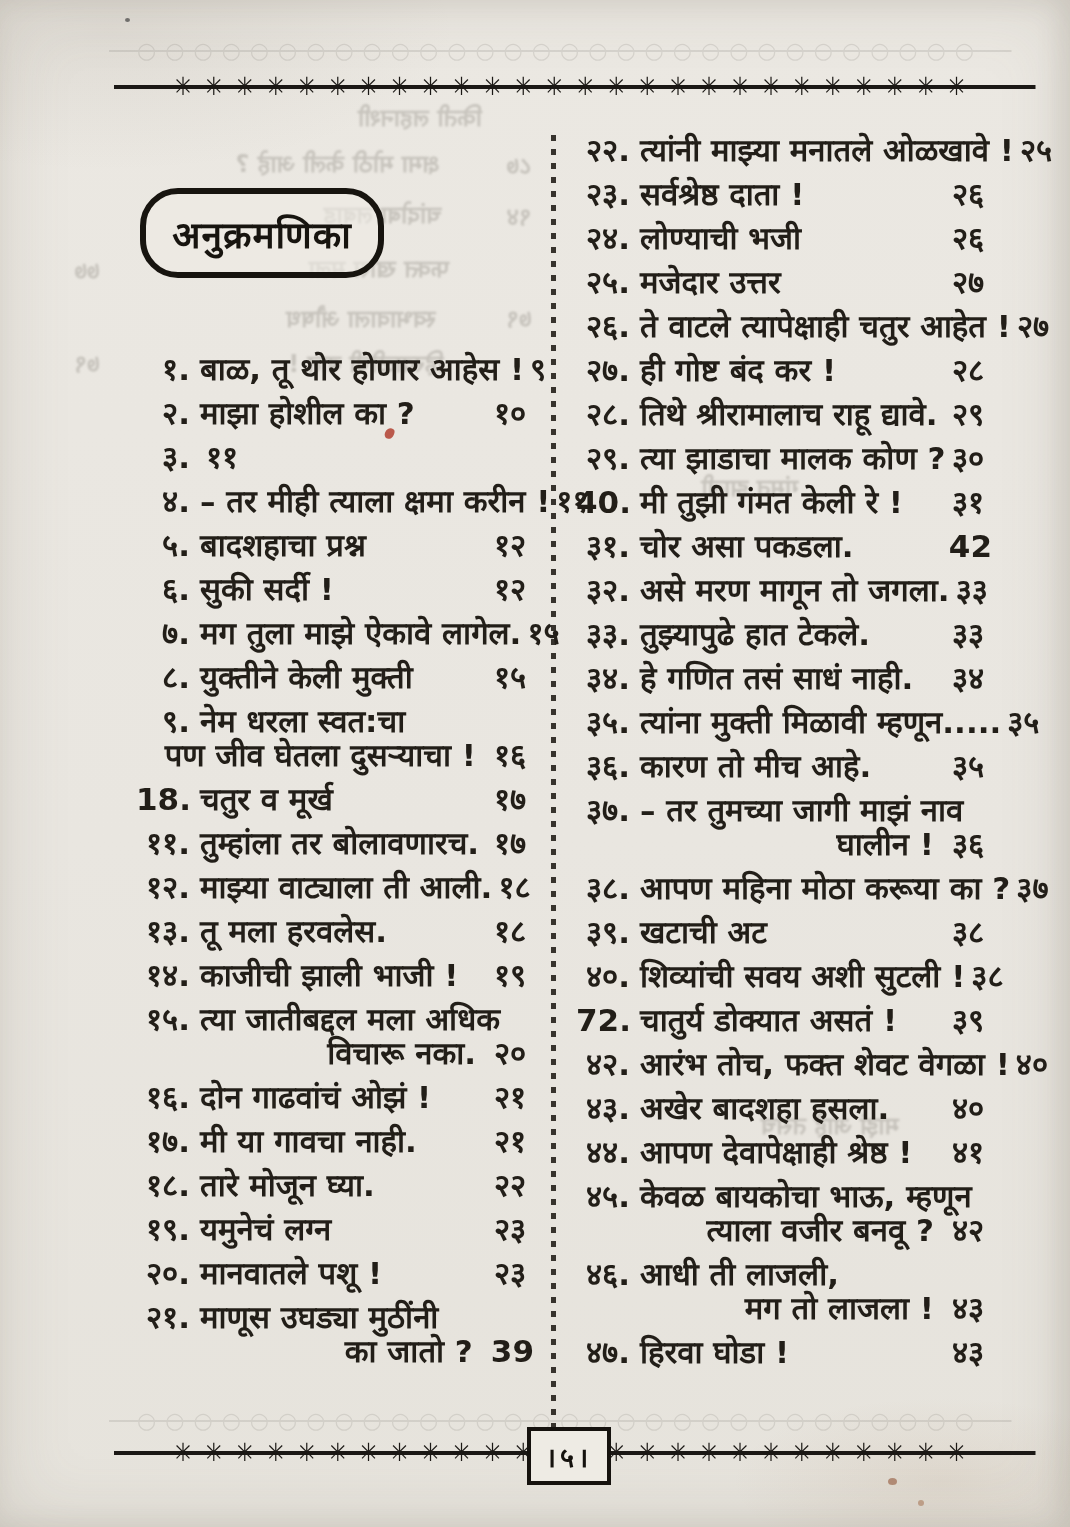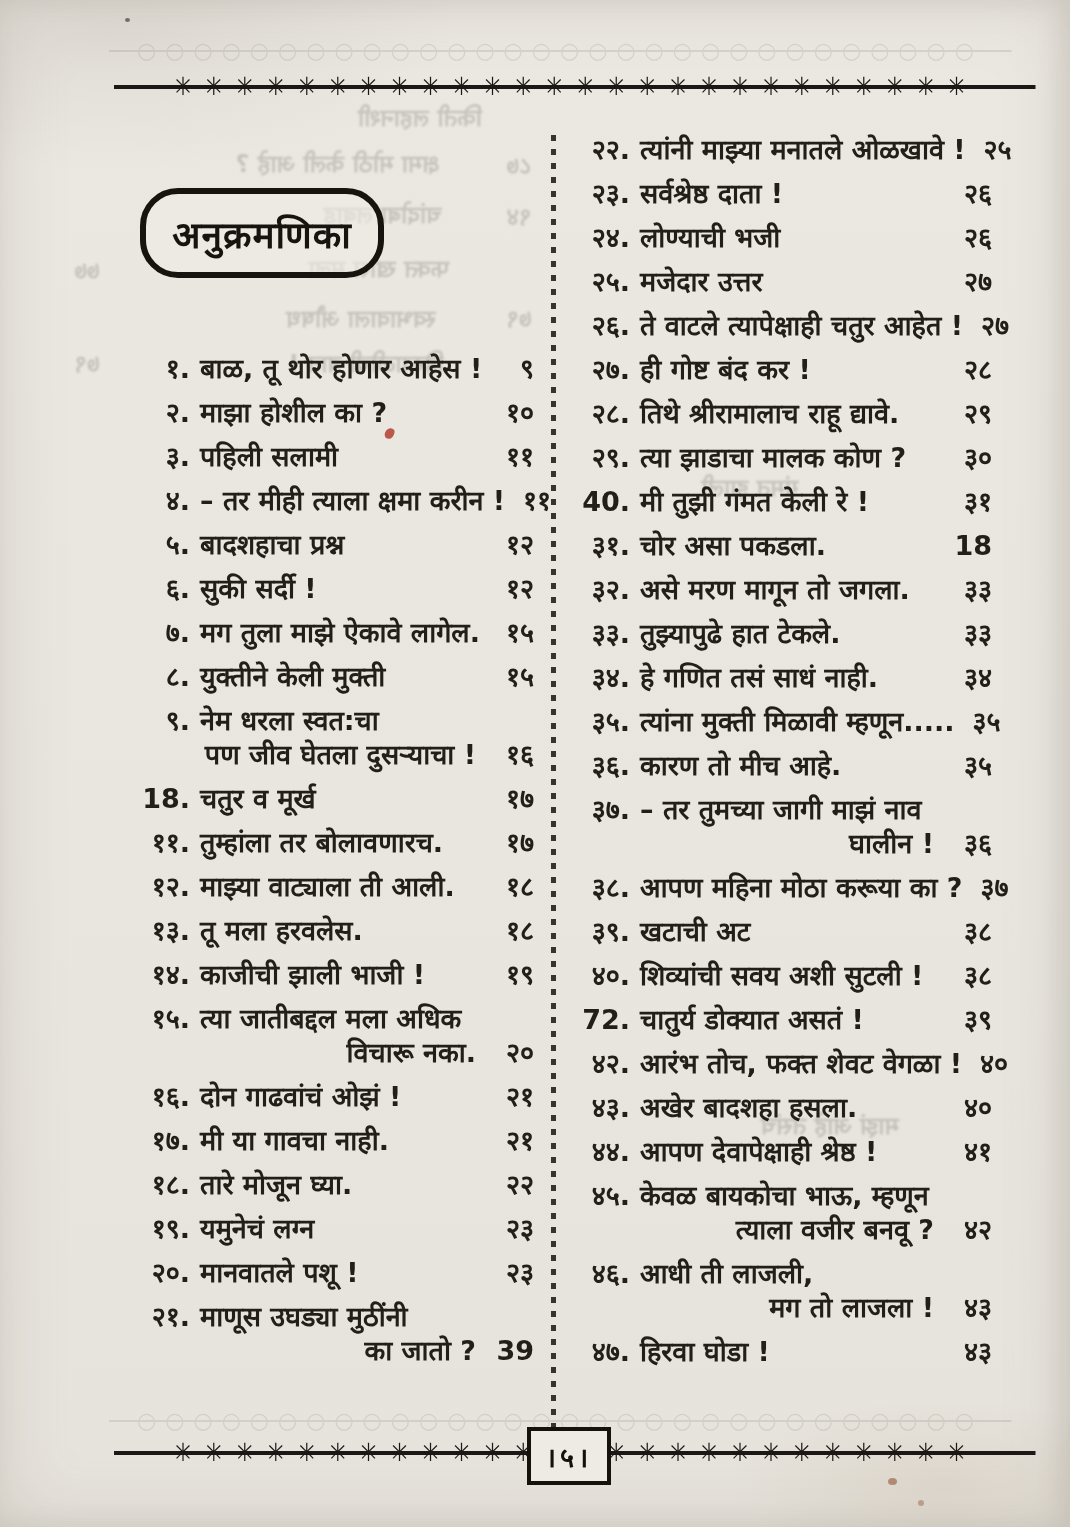--- a/index.html
+++ b/index.html
@@ -45,26 +45,26 @@
   .heading-box span{font-size:37px;font-weight:700;letter-spacing:1px;color:#17140f;}
   
   .col-divider{
     position:absolute;left:551px;top:135px;width:5px;height:1295px;
     background:repeating-linear-gradient(180deg,#37332d 0 6px,transparent 6px 14px);
   }
   
   .toc-col{position:absolute;}
   .toc-col.left{left:136px;top:352px;width:398px;}
   .toc-col.right{left:576px;top:133px;width:416px;}
-  .toc-row{display:flex;margin-bottom:10px;font-size:27px;font-weight:700;line-height:34px;color:#221e18;}
+  .toc-row{display:flex;margin-bottom:10px;font-size:31px;font-weight:700;line-height:34px;color:#221e18;}
   .row-num{flex:none;width:54px;text-align:right;margin-right:10px;}
   .row-lines{flex:1;min-width:0;}
   .line{display:flex;}
   .line-text{flex:1;white-space:nowrap;}
-  .line-page{flex:none;min-width:40px;text-align:right;margin-left:6px;}
+  .line-page{flex:none;min-width:40px;text-align:left;margin-left:6px;}
   .line.cont{justify-content:flex-end;}
   .line.cont .line-text{flex:0 1 auto;padding-right:12px;}
   
   .footer-page-box{
     position:absolute;left:527px;top:1427px;width:76px;height:50px;
     background:#eeebe4;border:4px solid #15120e;
     display:flex;align-items:center;justify-content:center;z-index:3;
   }
   .footer-page-box span{font-size:27px;font-weight:700;letter-spacing:4px;color:#15120e;}
   
@@ -129,21 +129,20 @@
           <div class="line">
             <span class="line-text">माझा होशील का ?</span>
             <span class="line-page">१०</span>
           </div>
         </div>
       </div>
       <div class="toc-row">
         <span class="row-num">३.</span>
         <div class="row-lines">
           <div class="line">
-            <span class="line-text">पहिली सलामी</span>
             <span class="line-page">११</span>
           </div>
         </div>
       </div>
       <div class="toc-row">
         <span class="row-num">४.</span>
         <div class="row-lines">
           <div class="line">
             <span class="line-text">– तर मीही त्याला क्षमा करीन !</span>
             <span class="line-page">११</span>
@@ -396,21 +395,21 @@
             <span class="line-text">मी तुझी गंमत केली रे !</span>
             <span class="line-page">३१</span>
           </div>
         </div>
       </div>
       <div class="toc-row">
         <span class="row-num">३१.</span>
         <div class="row-lines">
           <div class="line">
             <span class="line-text">चोर असा पकडला.</span>
-            <span class="line-page">18</span>
+            <span class="line-page">42</span>
           </div>
         </div>
       </div>
       <div class="toc-row">
         <span class="row-num">३२.</span>
         <div class="row-lines">
           <div class="line">
             <span class="line-text">असे मरण मागून तो जगला.</span>
             <span class="line-page">३३</span>
           </div>

